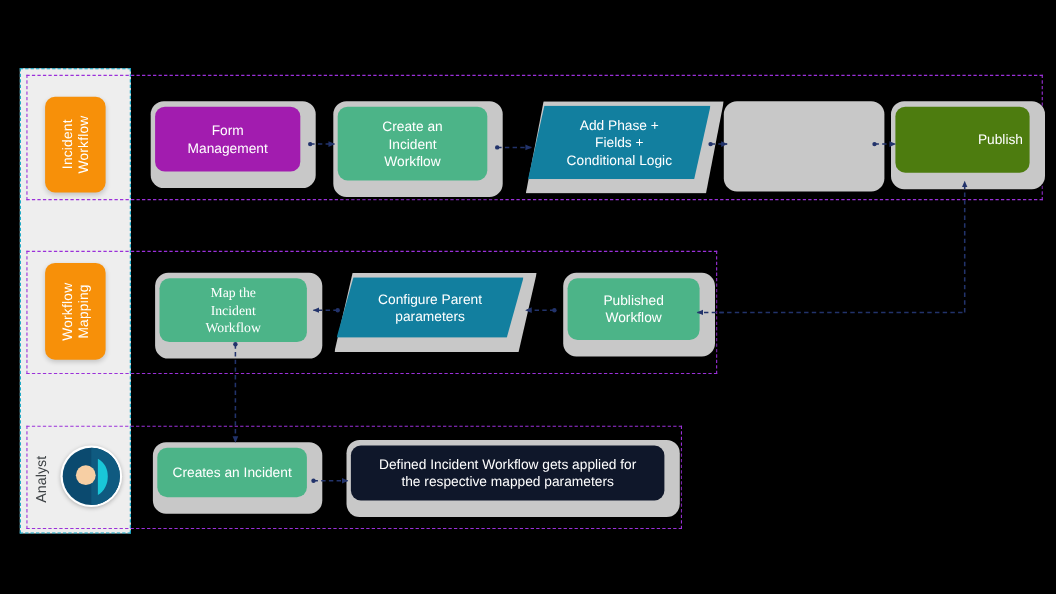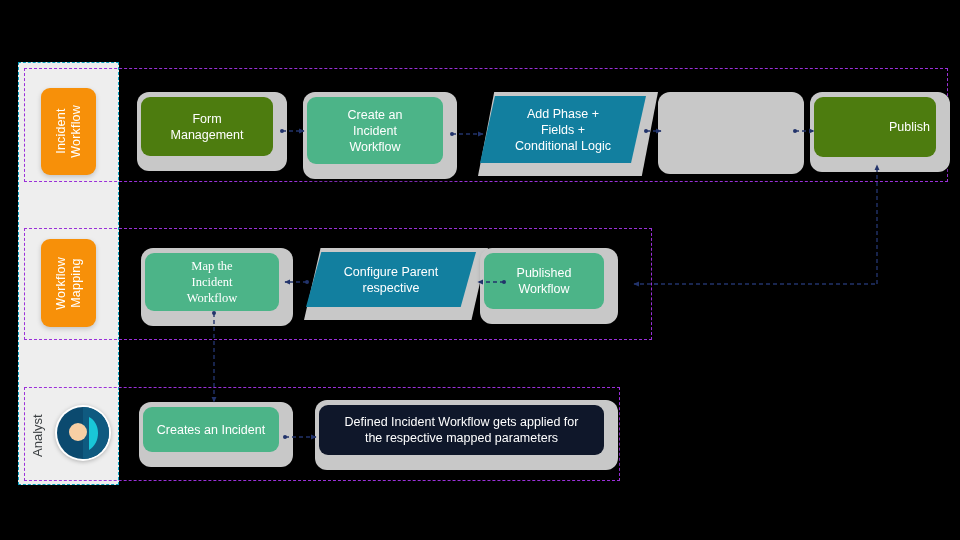--- a/index.html
+++ b/index.html
@@ -162,21 +162,21 @@
     <svg viewBox="0 0 56 56" width="56" height="56" aria-hidden="true">
       <circle cx="28" cy="28" r="26" fill="#0b4a6f"></circle>
       <path d="M28 2 A26 26 0 0 1 28 54 Z" fill="#0f5a80"></path>
       <path d="M34 12 C46 18 46 38 34 45 Z" fill="#19c6d8"></path>
       <circle cx="23" cy="27" r="9" fill="#f7cfa4"></circle>
     </svg>
   </div>
 
   <div class="node rounded" style="left:137px; top:92px; width:150px; height:79px;">
     <div class="plate"></div>
-    <div class="face" style="background:#4d7c0f;">
+    <div class="face" style="background:#a21caf;">
       <span>Form
 Management</span>
     </div>
   </div>
 
   <div class="node rounded" style="left:303px; top:92px; width:154px; height:87px;">
     <div class="plate"></div>
     <div class="face" style="background:#4cb488;">
       <span>Create an
 Incident
@@ -210,25 +210,25 @@
       <span>Map the
 Incident
 Workflow</span>
     </div>
   </div>
 
   <div class="node para" style="left:304px; top:248px; width:184px; height:72px;">
     <div class="plate"></div>
     <div class="face" style="background:#127f9f;">
       <span>Configure Parent
-respective</span>
-    </div>
-  </div>
-
-  <div class="node rounded" style="left:480px; top:248px; width:138px; height:76px;">
+parameters</span>
+    </div>
+  </div>
+
+  <div class="node rounded" style="left:512px; top:248px; width:138px; height:76px;">
     <div class="plate"></div>
     <div class="face" style="background:#4cb488;">
       <span>Published
 Workflow</span>
     </div>
   </div>
 
   <div class="node rounded" style="left:139px; top:402px; width:154px; height:65px;">
     <div class="plate"></div>
     <div class="face" style="background:#4cb488;">

